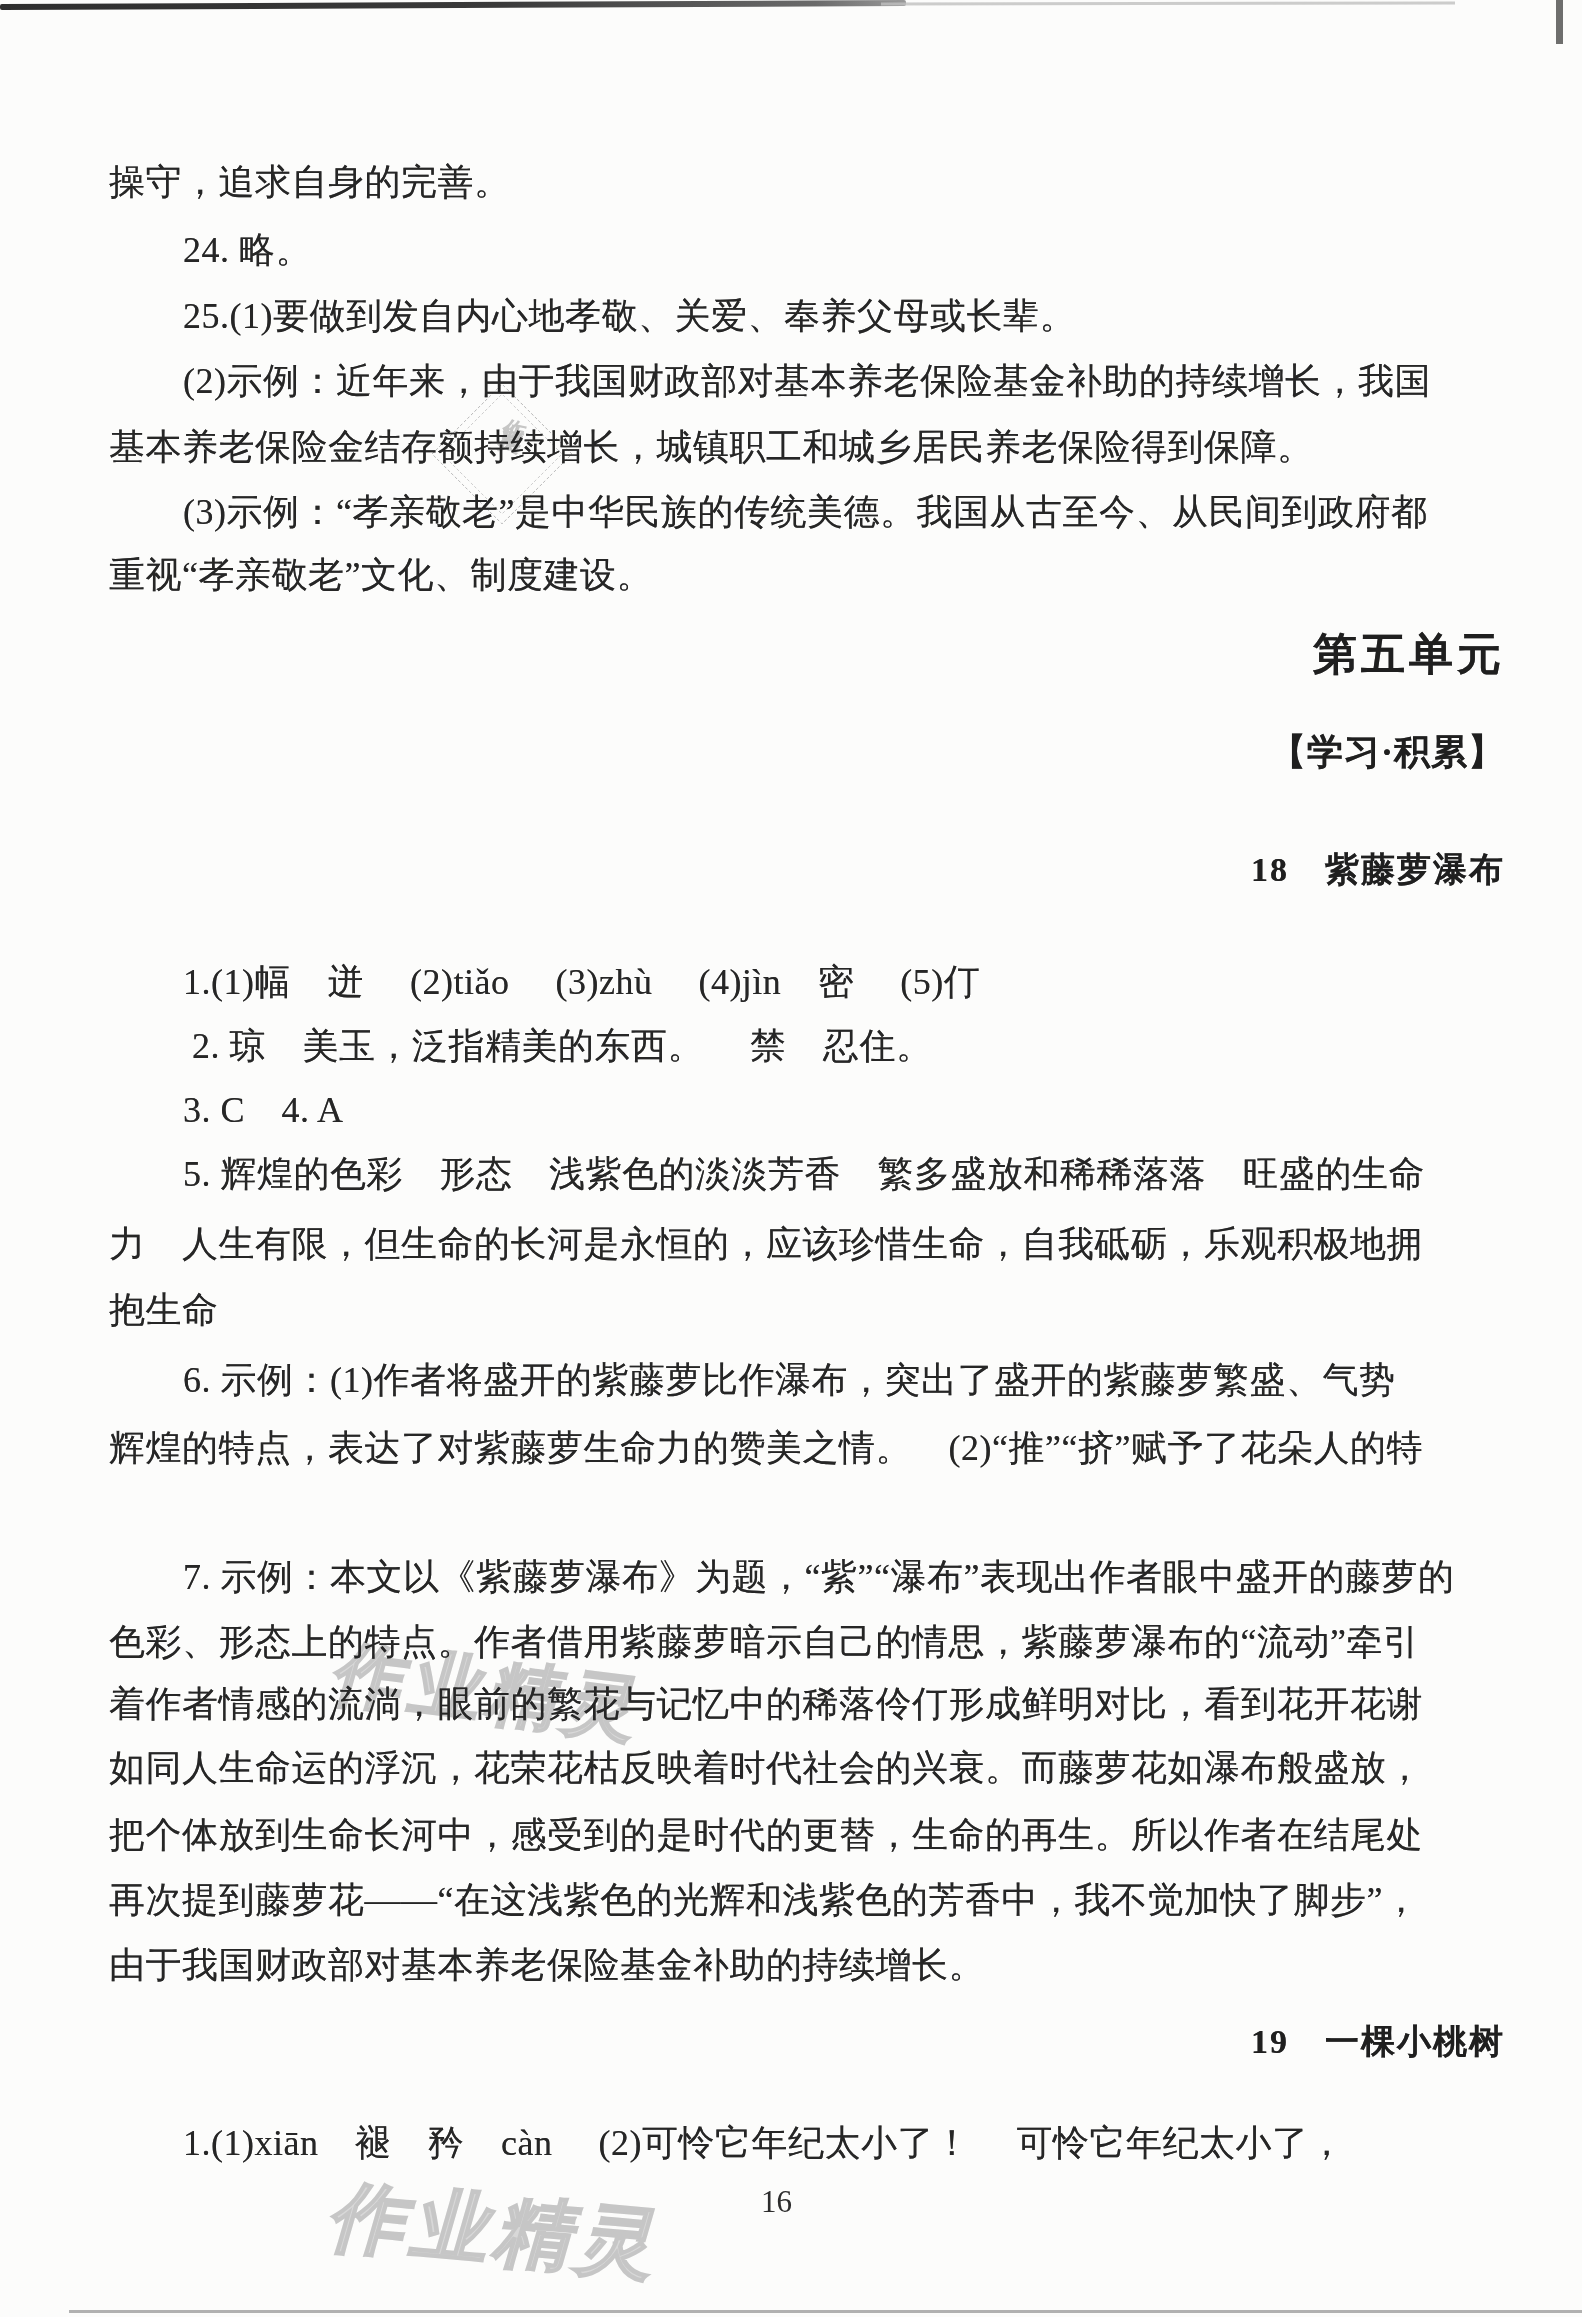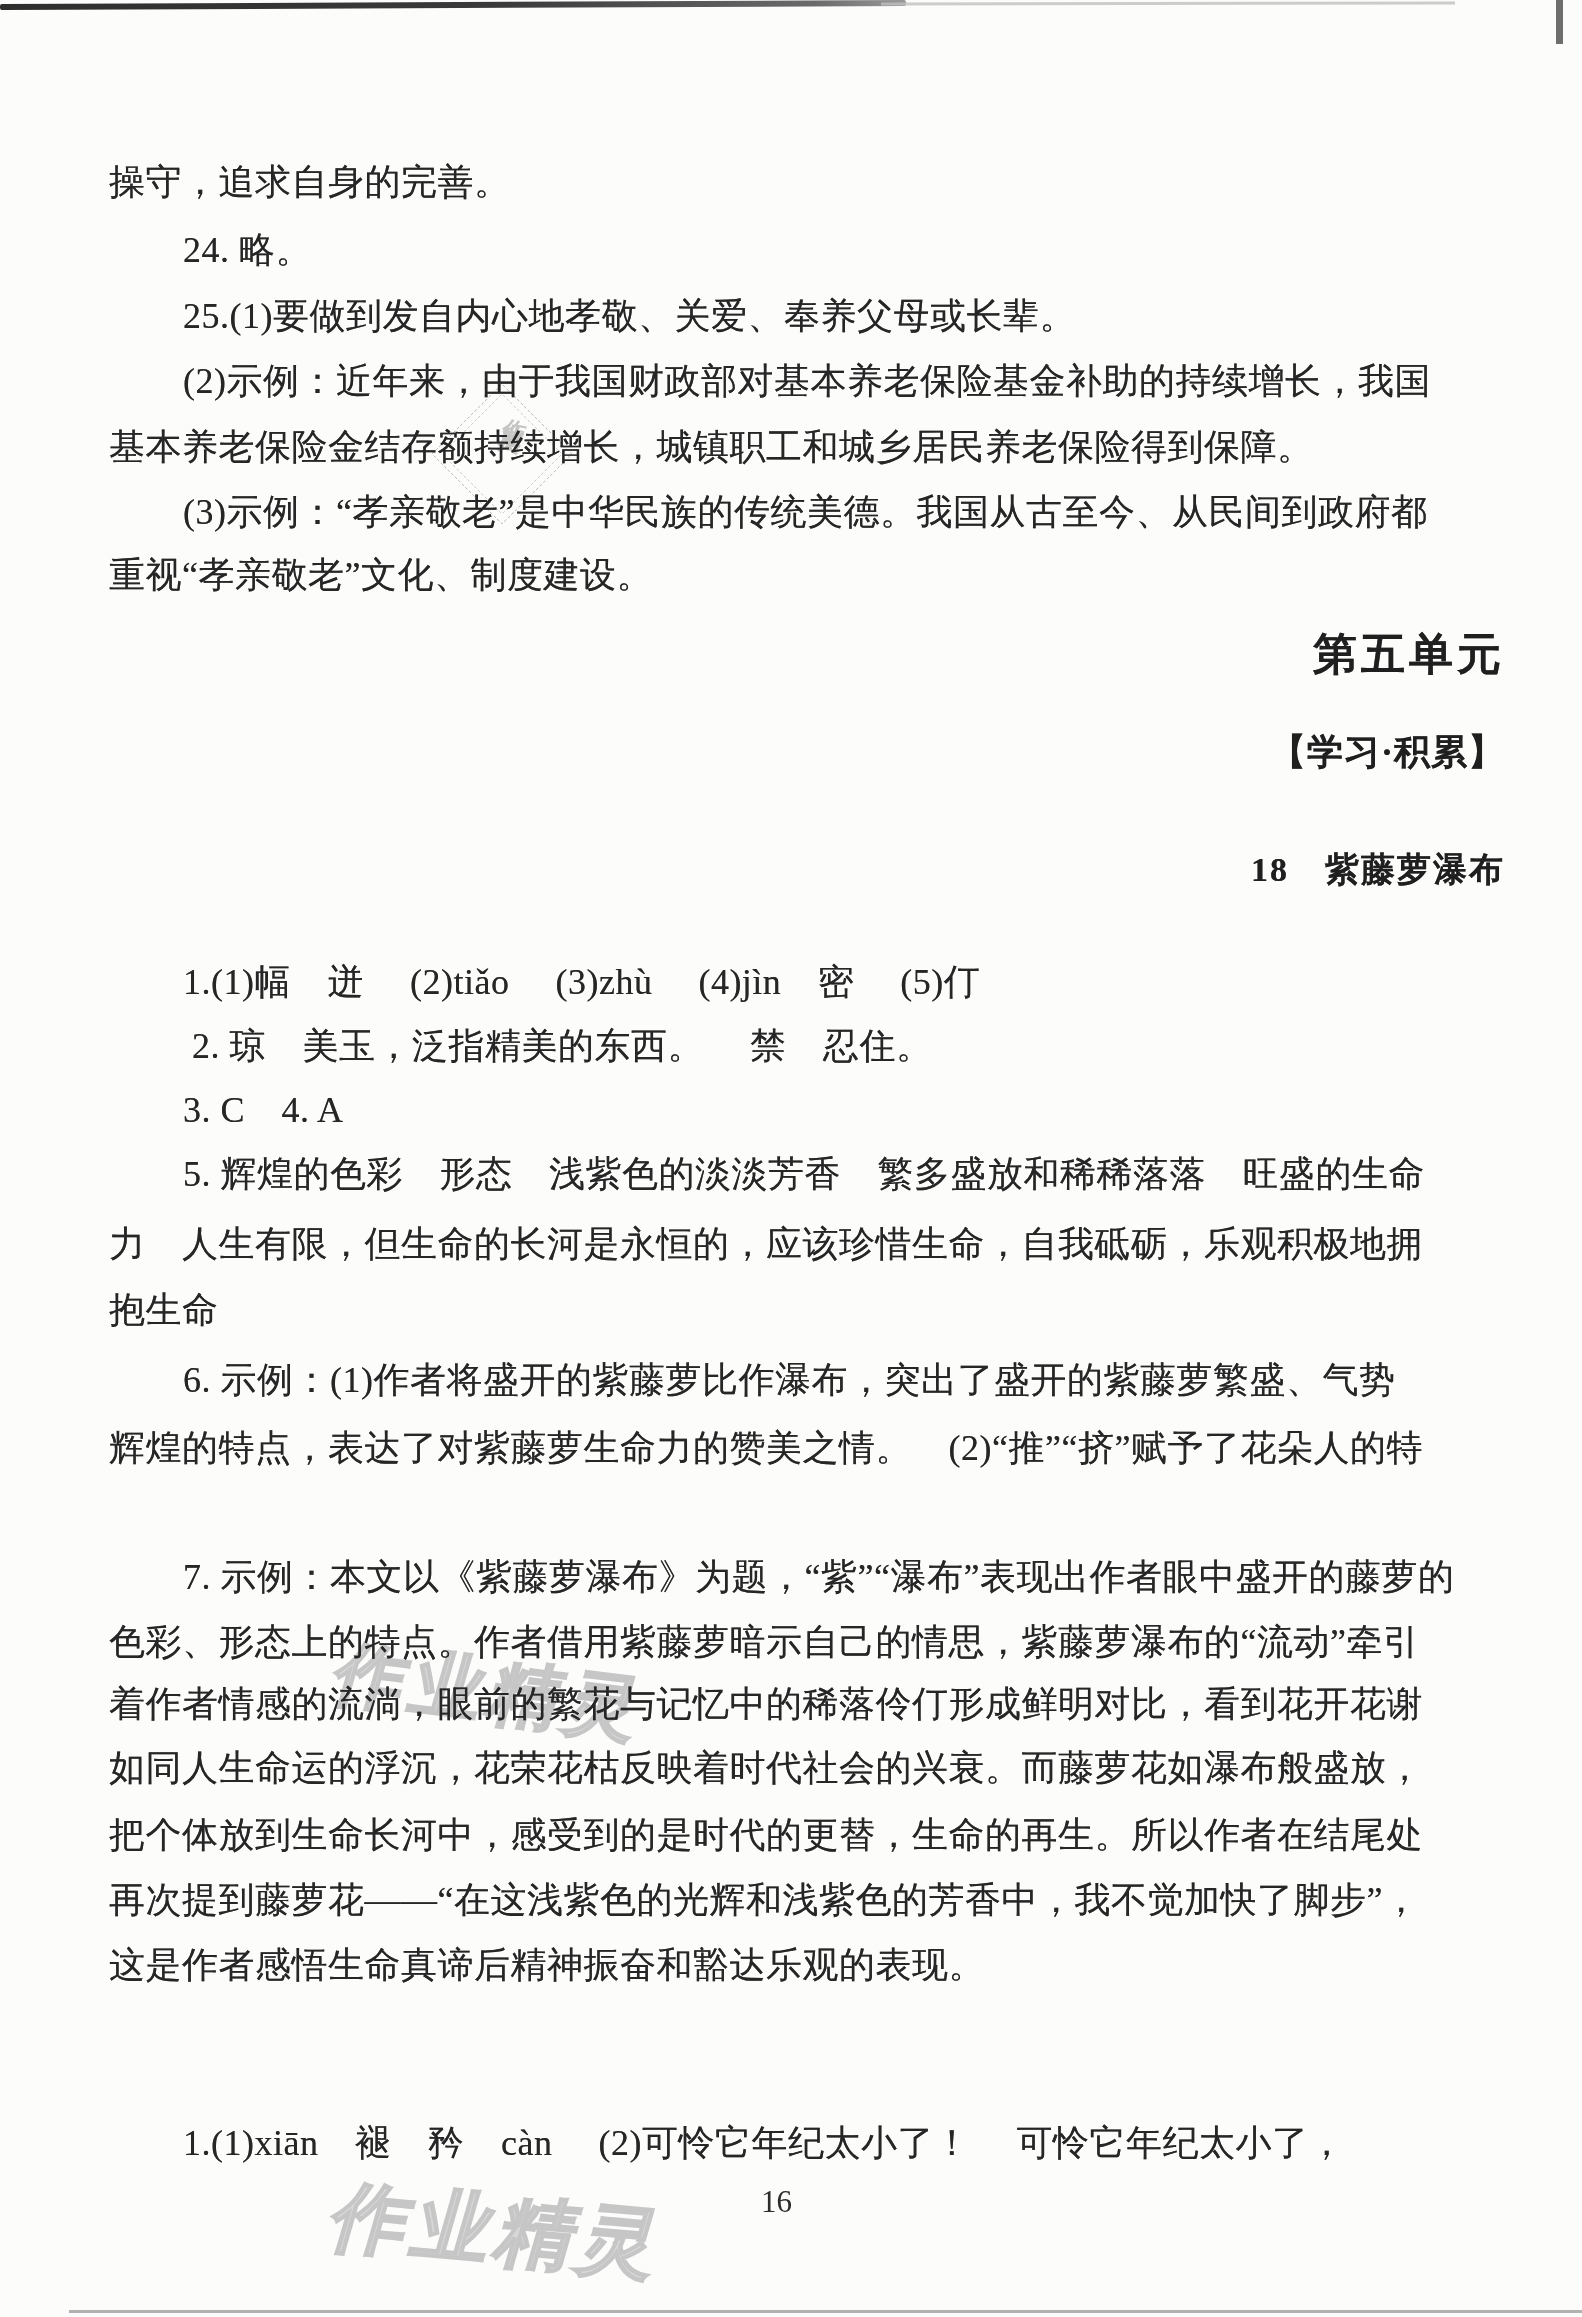--- a/index.html
+++ b/index.html
@@ -110,21 +110,22 @@
   <div class="line z2" style="top:1222px;left:109px">力　人生有限，但生命的长河是永恒的，应该珍惜生命，自我砥砺，乐观积极地拥</div>
   <div class="line z2" style="top:1288px;left:109px">抱生命</div>
   <div class="line z2" style="top:1358px;left:183px">6. 示例：(1)作者将盛开的紫藤萝比作瀑布，突出了盛开的紫藤萝繁盛、气势</div>
   <div class="line z2" style="top:1426px;left:109px">辉煌的特点，表达了对紫藤萝生命力的赞美之情。　(2)“推”“挤”赋予了花朵人的特</div>
   <div class="line z2" style="top:1555px;left:183px">7. 示例：本文以《紫藤萝瀑布》为题，“紫”“瀑布”表现出作者眼中盛开的藤萝的</div>
   <div class="line z2" style="top:1620px;left:109px">色彩、形态上的特点。作者借用紫藤萝暗示自己的情思，紫藤萝瀑布的“流动”牵引</div>
   <div class="line z2" style="top:1682px;left:109px">着作者情感的流淌，眼前的繁花与记忆中的稀落伶仃形成鲜明对比，看到花开花谢</div>
   <div class="line z2" style="top:1746px;left:109px">如同人生命运的浮沉，花荣花枯反映着时代社会的兴衰。而藤萝花如瀑布般盛放，</div>
   <div class="line z2" style="top:1813px;left:109px">把个体放到生命长河中，感受到的是时代的更替，生命的再生。所以作者在结尾处</div>
   <div class="line z2" style="top:1878px;left:109px">再次提到藤萝花——“在这浅紫色的光辉和浅紫色的芳香中，我不觉加快了脚步”，</div>
-  <div class="line z2" style="top:1943px;left:109px">这是作者感悟生命真谛后精神振奋和豁达乐观的表现。</div>
+  <div class="line z2" style="top:1943px;left:109px">由于我国财政部对基本养老保险基金补助的持续增长。</div>
 
+  <div class="h-center h-lesson19">19　一棵小桃树</div>
 
   <div class="line z2" style="top:2121px;left:183px">1.(1)xiān　褪　矜　càn　 (2)可怜它年纪太小了！　 可怜它年纪太小了，</div>
 
   <div class="pageno">16</div>
 
 </div>
 
 
 </body></html>

